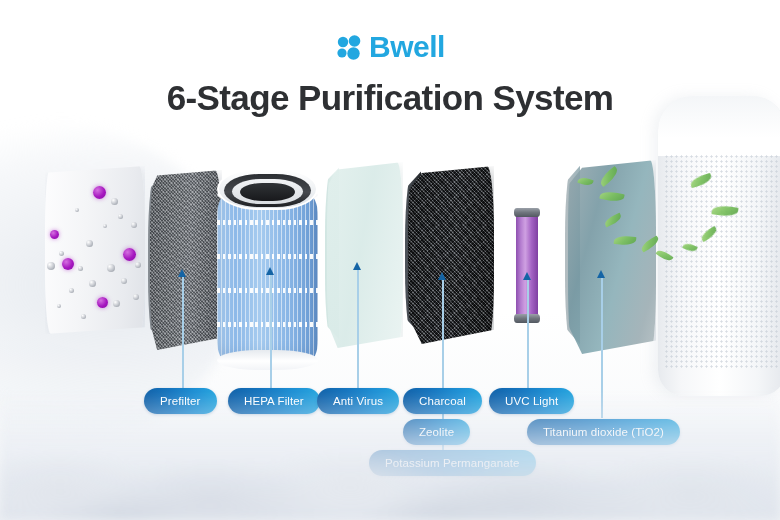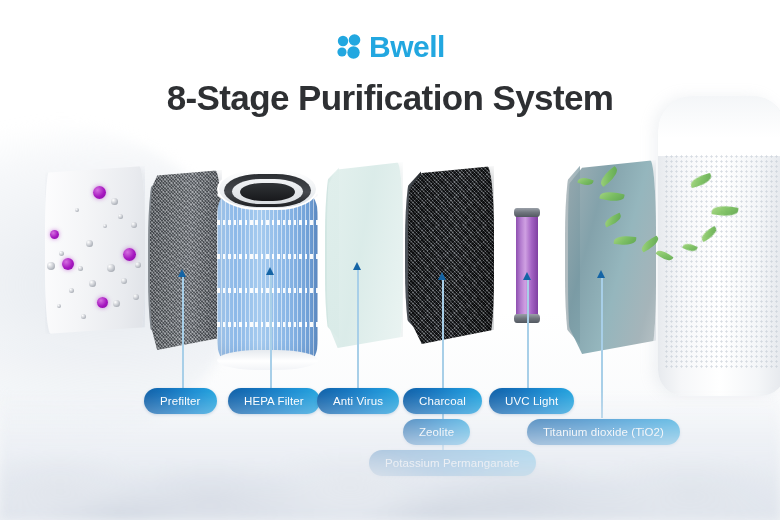--- a/index.html
+++ b/index.html
@@ -37,21 +37,21 @@
       radial-gradient(ellipse 160px 55px at 690px 104px, rgba(223,228,235,0.9), rgba(223,228,235,0) 70%),
       radial-gradient(ellipse 120px 42px at 120px 126px, rgba(205,212,223,0.8), rgba(205,212,223,0) 70%),
       radial-gradient(ellipse 130px 45px at 450px 128px, rgba(205,212,223,0.8), rgba(205,212,223,0) 70%),
       linear-gradient(180deg, rgba(238,241,245,0) 0%, rgba(233,237,243,0.75) 45%, rgba(223,228,236,0.95) 100%);
     filter: blur(5px);
   }
 
   
   .logo-wrap {
     position: absolute; left: 0; top: 32px; width: 780px;
-    display: flex; justify-content: center; gap: 6px;
+    display: flex; align-items: center; justify-content: center; gap: 6px;
   }
   .logo-mark { width: 28px; height: 28px; display: block; }
   .logo-text {
     font-size: 30px; font-weight: bold; color: #22a7e0;
     letter-spacing: -0.5px; line-height: 1;
   }
   .page-title {
     position: absolute; left: 0; top: 78px; width: 780px;
     text-align: center;
     font-size: 35px; font-weight: bold; color: #2e3033;
@@ -292,21 +292,21 @@
 
   <div class="logo-wrap">
     <svg class="logo-mark" viewBox="0 0 28 28">
       <circle cx="8" cy="9" r="5.2" fill="#22a7e0"></circle>
       <circle cx="19.5" cy="8" r="5.8" fill="#22a7e0"></circle>
       <circle cx="7" cy="20" r="4.6" fill="#22a7e0"></circle>
       <circle cx="18.5" cy="20.5" r="6.2" fill="#22a7e0"></circle>
     </svg>
     <span class="logo-text">Bwell</span>
   </div>
-  <div class="page-title">8-Stage Purification System</div>
+  <div class="page-title">6-Stage Purification System</div>
 
   <div class="layer panel-dirty">
     <div class="germ" style="left:48px;top:20px;width:13px;height:13px;"></div>
     <div class="germ" style="left:5px;top:64px;width:9px;height:9px;"></div>
     <div class="germ" style="left:17px;top:92px;width:12px;height:12px;"></div>
     <div class="germ" style="left:78px;top:82px;width:13px;height:13px;"></div>
     <div class="germ" style="left:52px;top:131px;width:11px;height:11px;"></div>
     <div class="dust" style="left:66px;top:32px;width:7px;height:7px;"></div>
     <div class="dust" style="left:73px;top:48px;width:5px;height:5px;"></div>
     <div class="dust" style="left:86px;top:56px;width:6px;height:6px;"></div>

